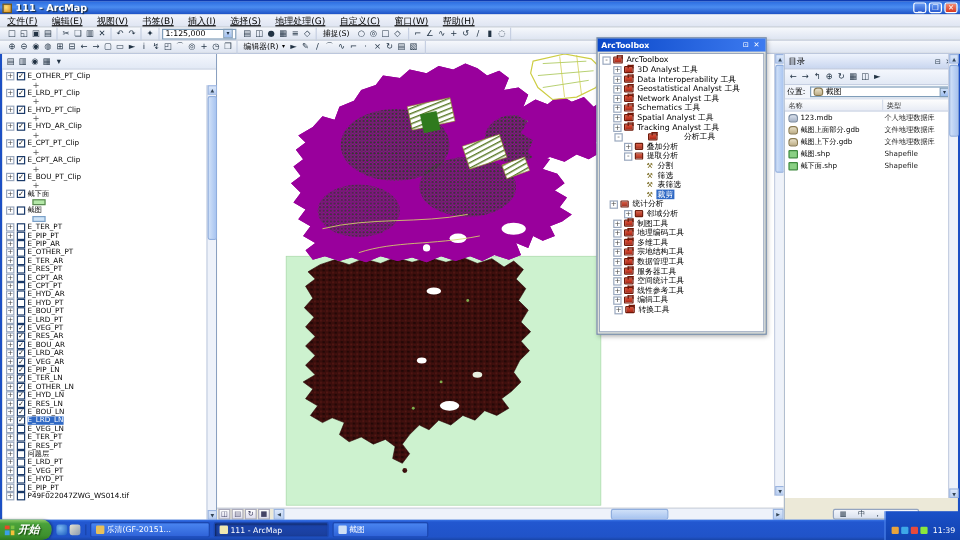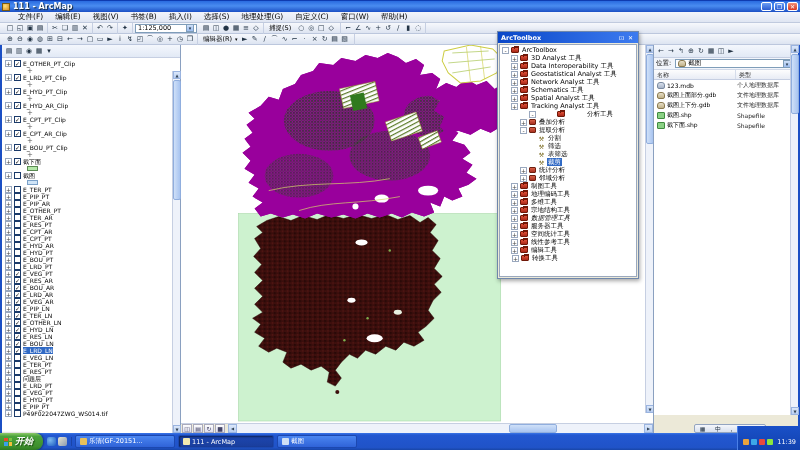--- a/index.html
+++ b/index.html
@@ -7,21 +7,21 @@
   #app { position:absolute; inset:0; }
 
   
   .titlebar { height:12px; background:linear-gradient(180deg,#2a6be0 0%,#4a8cf0 45%,#1b4fc4 100%); display:flex; align-items:center; padding:0 2px; border-top:1px solid #0f3bb0; }
   .titlebar .appicon { width:8px; height:8px; background:radial-gradient(circle at 35% 35%,#ffe27a,#d88a1f); border:1px solid #7a5a10; margin-right:3px; }
   .titlebar .title { color:#fff; font-size:8px; font-weight:bold; text-shadow:1px 1px 1px #123; flex:1; line-height:12px; }
   .winbtn { width:11px; height:9px; margin-left:2px; border:1px solid #fff; border-radius:2px; font-size:6px; line-height:7px; text-align:center; color:#fff; background:linear-gradient(180deg,#6a9ef5,#2a5bd0); }
   .winbtn.close { background:linear-gradient(180deg,#f09078,#d83820); }
 
   
-  .menubar { height:11px; background:linear-gradient(180deg,#f2f4fb,#dfe5f2); border-bottom:1px solid #c0cade; display:flex; align-items:flex-end; padding-left:12px; }
+  .menubar { height:11px; background:linear-gradient(180deg,#f2f4fb,#dfe5f2); border-bottom:1px solid #c0cade; display:flex; align-items:flex-start; padding-left:0;text-decoration:underline; }
   .menu-item { font-size:7.5px; padding:0 6px; color:#000; line-height:11px; }
 
   
   .toolbar { height:11px; background:linear-gradient(180deg,#f6f8fc,#dde4f1); border-bottom:1px solid #bcc7dd; display:flex; align-items:center; padding-left:3px; }
   .tb-group { display:flex; align-items:center; padding:0 2px; border-right:1px solid #c6cfe2; height:11px; }
   .tbtn { width:10px; height:10px; display:inline-flex; align-items:center; justify-content:center; font-size:7px; color:#234; }
   .combo { display:flex; align-items:center; height:9px; background:#fff; border:1px solid #7f9db9; font-size:6.5px; padding:0 2px; min-width:62px; justify-content:space-between; margin:0 2px; }
   .combo .arrow { width:8px; height:8px; background:linear-gradient(180deg,#cfe0f8,#9dbdf0); border:1px solid #7f9db9; font-size:5px; line-height:7px; text-align:center; color:#234; }
   .tb-label { font-size:6.5px; padding:0 3px; }
 
@@ -574,20 +574,25 @@
         <div class="hscroll">
           <span class="hsb-btn" style="left:0">◀</span>
           <span class="thumb" style="left:66%;width:48px"></span>
           <span class="hsb-btn" style="right:0">▶</span>
         </div>
       </div>
     </div>
 
     <div class="rightcol">
       <div class="catalog">
+        <div class="panel-header">
+          <span class="ph-title">目录</span>
+          <span class="ph-btn">⊟</span>
+          <span class="ph-btn">✕</span>
+        </div>
         <div class="panel-tools">
             <span class="tbtn">←</span>
             <span class="tbtn">→</span>
             <span class="tbtn">↰</span>
             <span class="tbtn">⊕</span>
             <span class="tbtn">↻</span>
             <span class="tbtn">▦</span>
             <span class="tbtn">◫</span>
             <span class="tbtn">►</span>
           </div>
@@ -682,21 +687,21 @@
         <div class="atrow" style="padding-left: 11px;">
           <span class="expander">+</span>
           <span class="i-toolbox"></span>
           <span class="lbl">Spatial Analyst 工具</span>
         </div>
         <div class="atrow" style="padding-left: 11px;">
           <span class="expander">+</span>
           <span class="i-toolbox"></span>
           <span class="lbl">Tracking Analyst 工具</span>
         </div>
-        <div class="atrow" style="padding-left: 29px; gap: 19px;">
+        <div class="atrow" style="padding-left: 12px; gap: 19px;">
           <span class="expander">-</span>
           <span class="i-toolbox"></span>
           <span class="lbl">分析工具</span>
         </div>
         <div class="atrow" style="padding-left: 20px;">
           <span class="expander">+</span>
           <span class="i-toolset"></span>
           <span class="lbl">叠加分析</span>
         </div>
         <div class="atrow" style="padding-left: 20px;">
@@ -717,21 +722,21 @@
         <div class="atrow" style="padding-left: 29px;">
           <span style="width: 9px; flex: 0 0 auto;"></span>
           <span class="i-tool">⚒</span>
           <span class="lbl">表筛选</span>
         </div>
         <div class="atrow" style="padding-left: 29px;">
           <span style="width: 9px; flex: 0 0 auto;"></span>
           <span class="i-tool">⚒</span>
           <span class="lbl selected">裁剪</span>
         </div>
-        <div class="atrow" style="padding-left: 20px;">
+        <div class="atrow" style="padding-left: 8px;">
           <span class="expander">+</span>
           <span class="i-toolset"></span>
           <span class="lbl">统计分析</span>
         </div>
         <div class="atrow" style="padding-left: 20px;">
           <span class="expander">+</span>
           <span class="i-toolset"></span>
           <span class="lbl">邻域分析</span>
         </div>
         <div class="atrow" style="padding-left: 11px;">
@@ -747,21 +752,21 @@
         <div class="atrow" style="padding-left: 11px;">
           <span class="expander">+</span>
           <span class="i-toolbox"></span>
           <span class="lbl">多维工具</span>
         </div>
         <div class="atrow" style="padding-left: 11px;">
           <span class="expander">+</span>
           <span class="i-toolbox"></span>
           <span class="lbl">宗地结构工具</span>
         </div>
-        <div class="atrow" style="padding-left: 11px; font-style: italic;">
+        <div class="atrow" style="padding-left: 11px;">
           <span class="expander">+</span>
           <span class="i-toolbox"></span>
           <span class="lbl">数据管理工具</span>
         </div>
         <div class="atrow" style="padding-left: 11px;">
           <span class="expander">+</span>
           <span class="i-toolbox"></span>
           <span class="lbl">服务器工具</span>
         </div>
         <div class="atrow" style="padding-left: 11px;">

